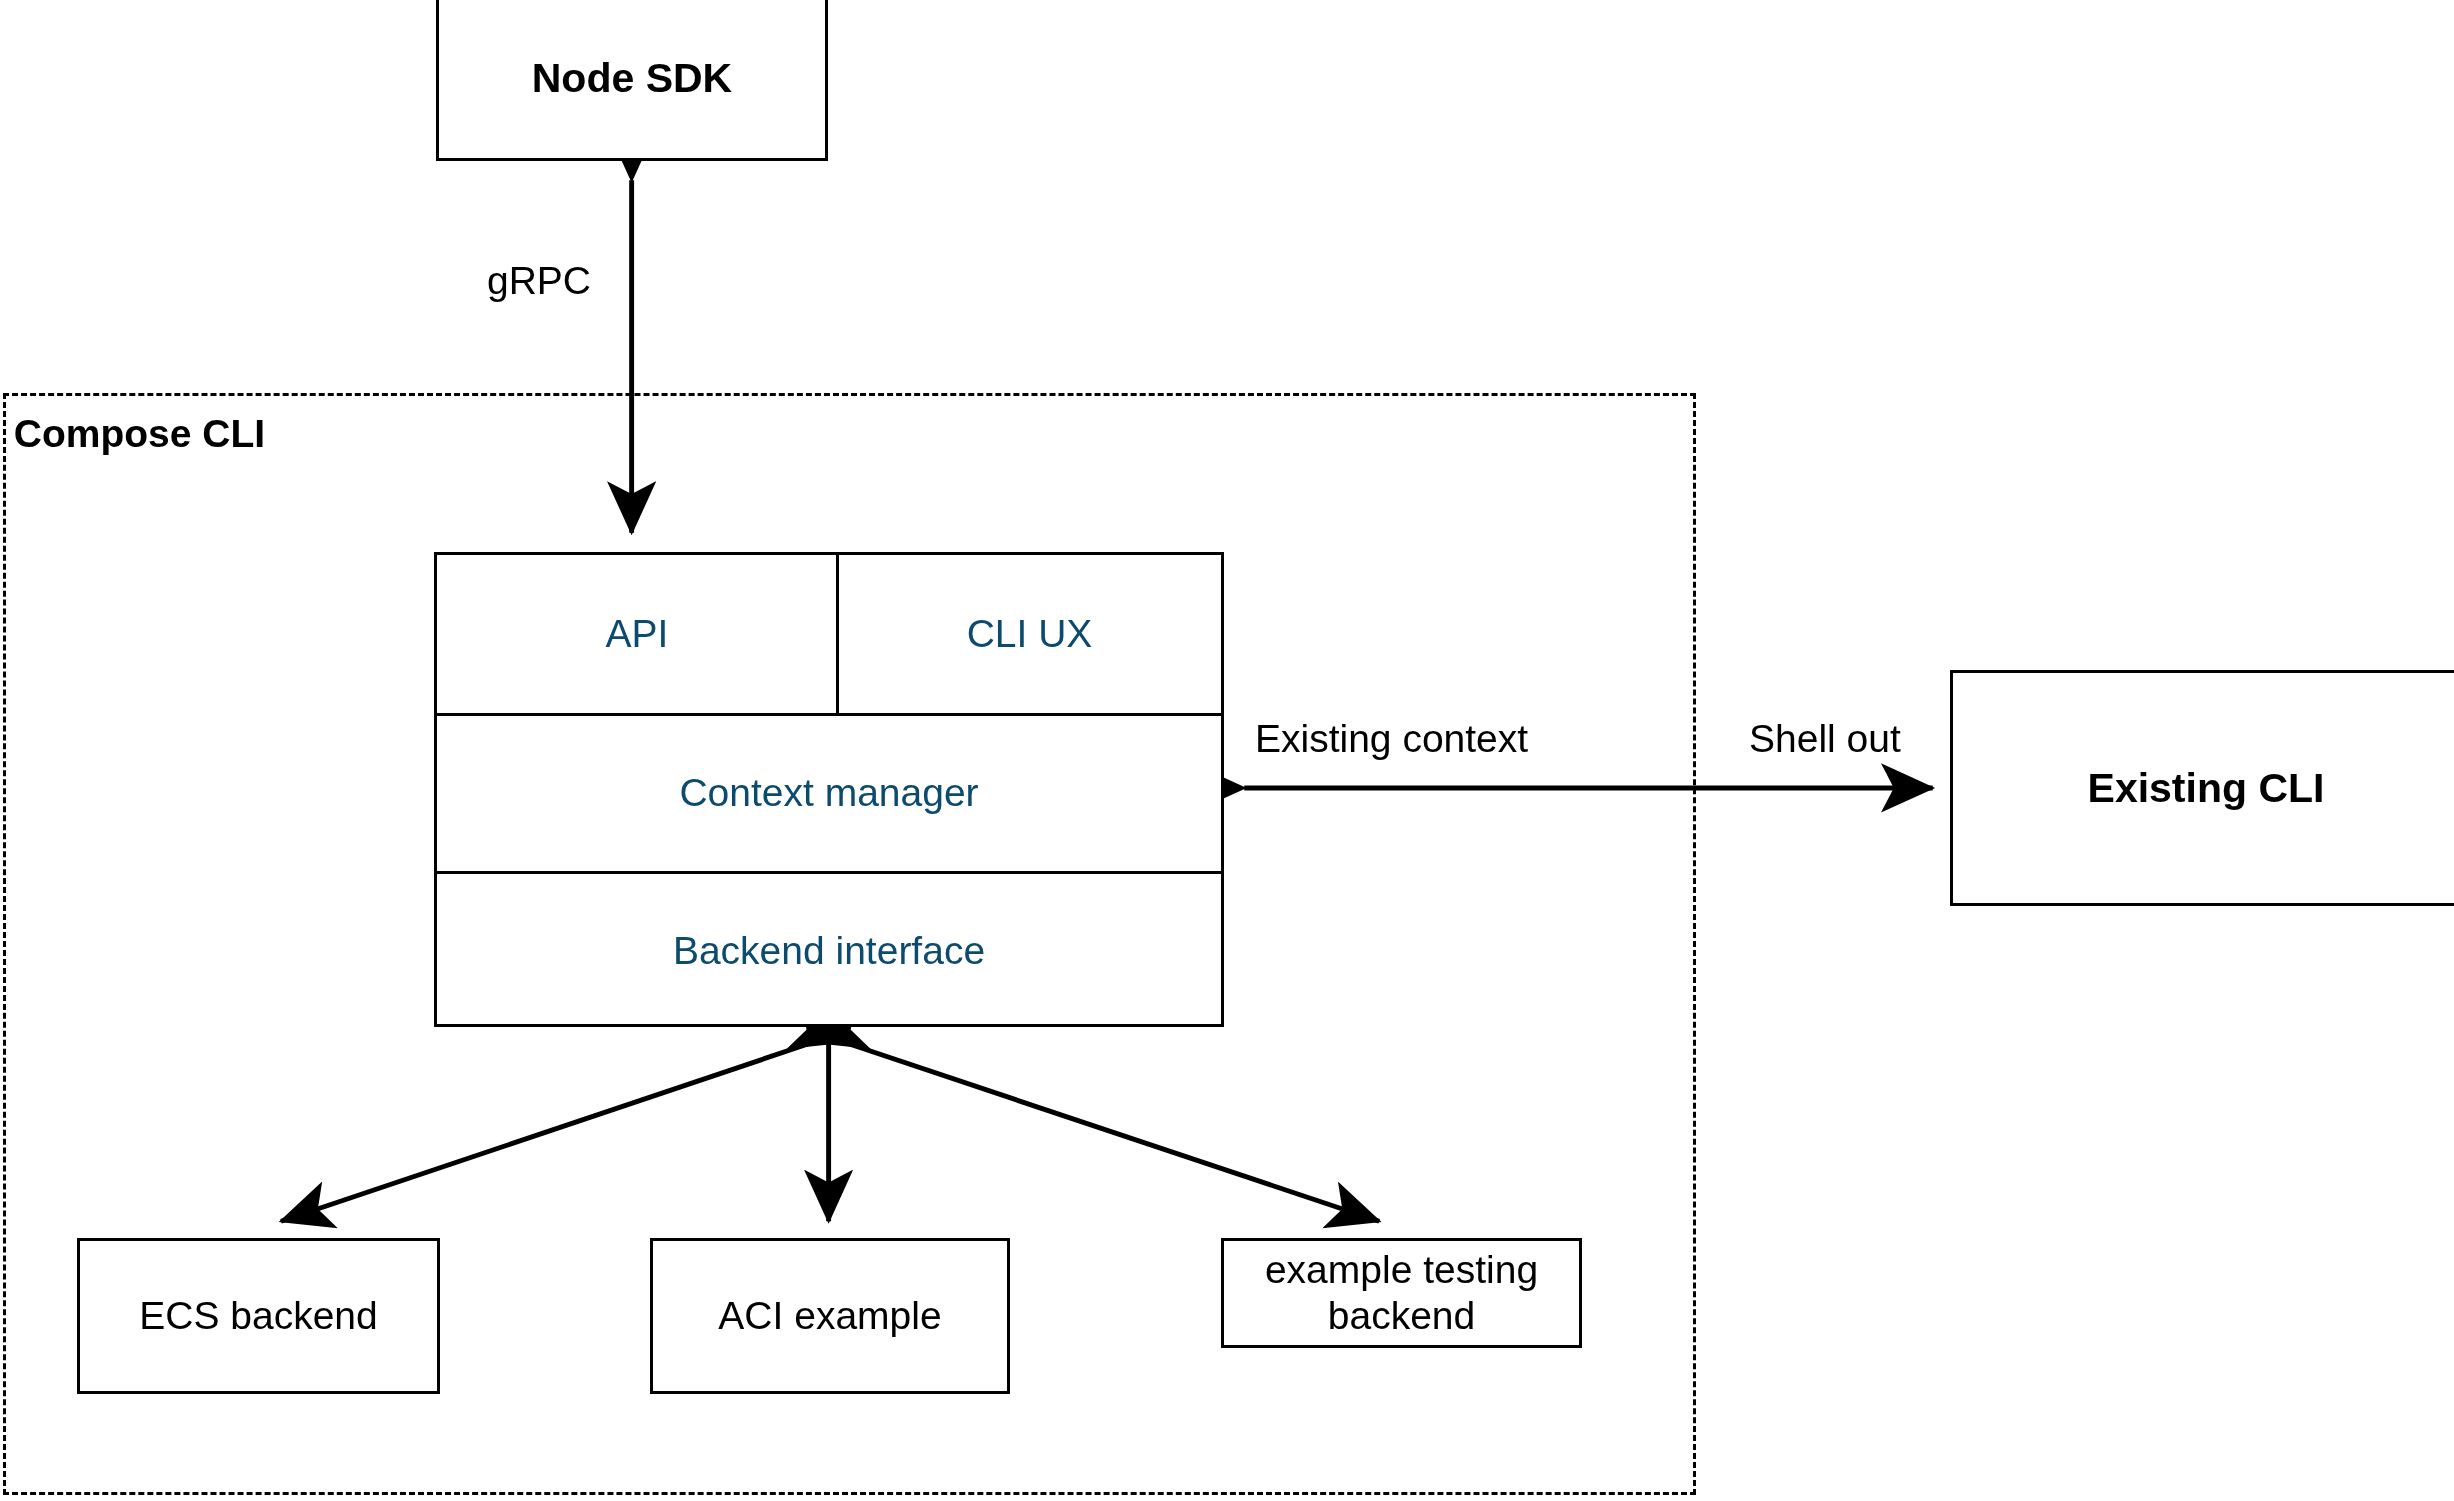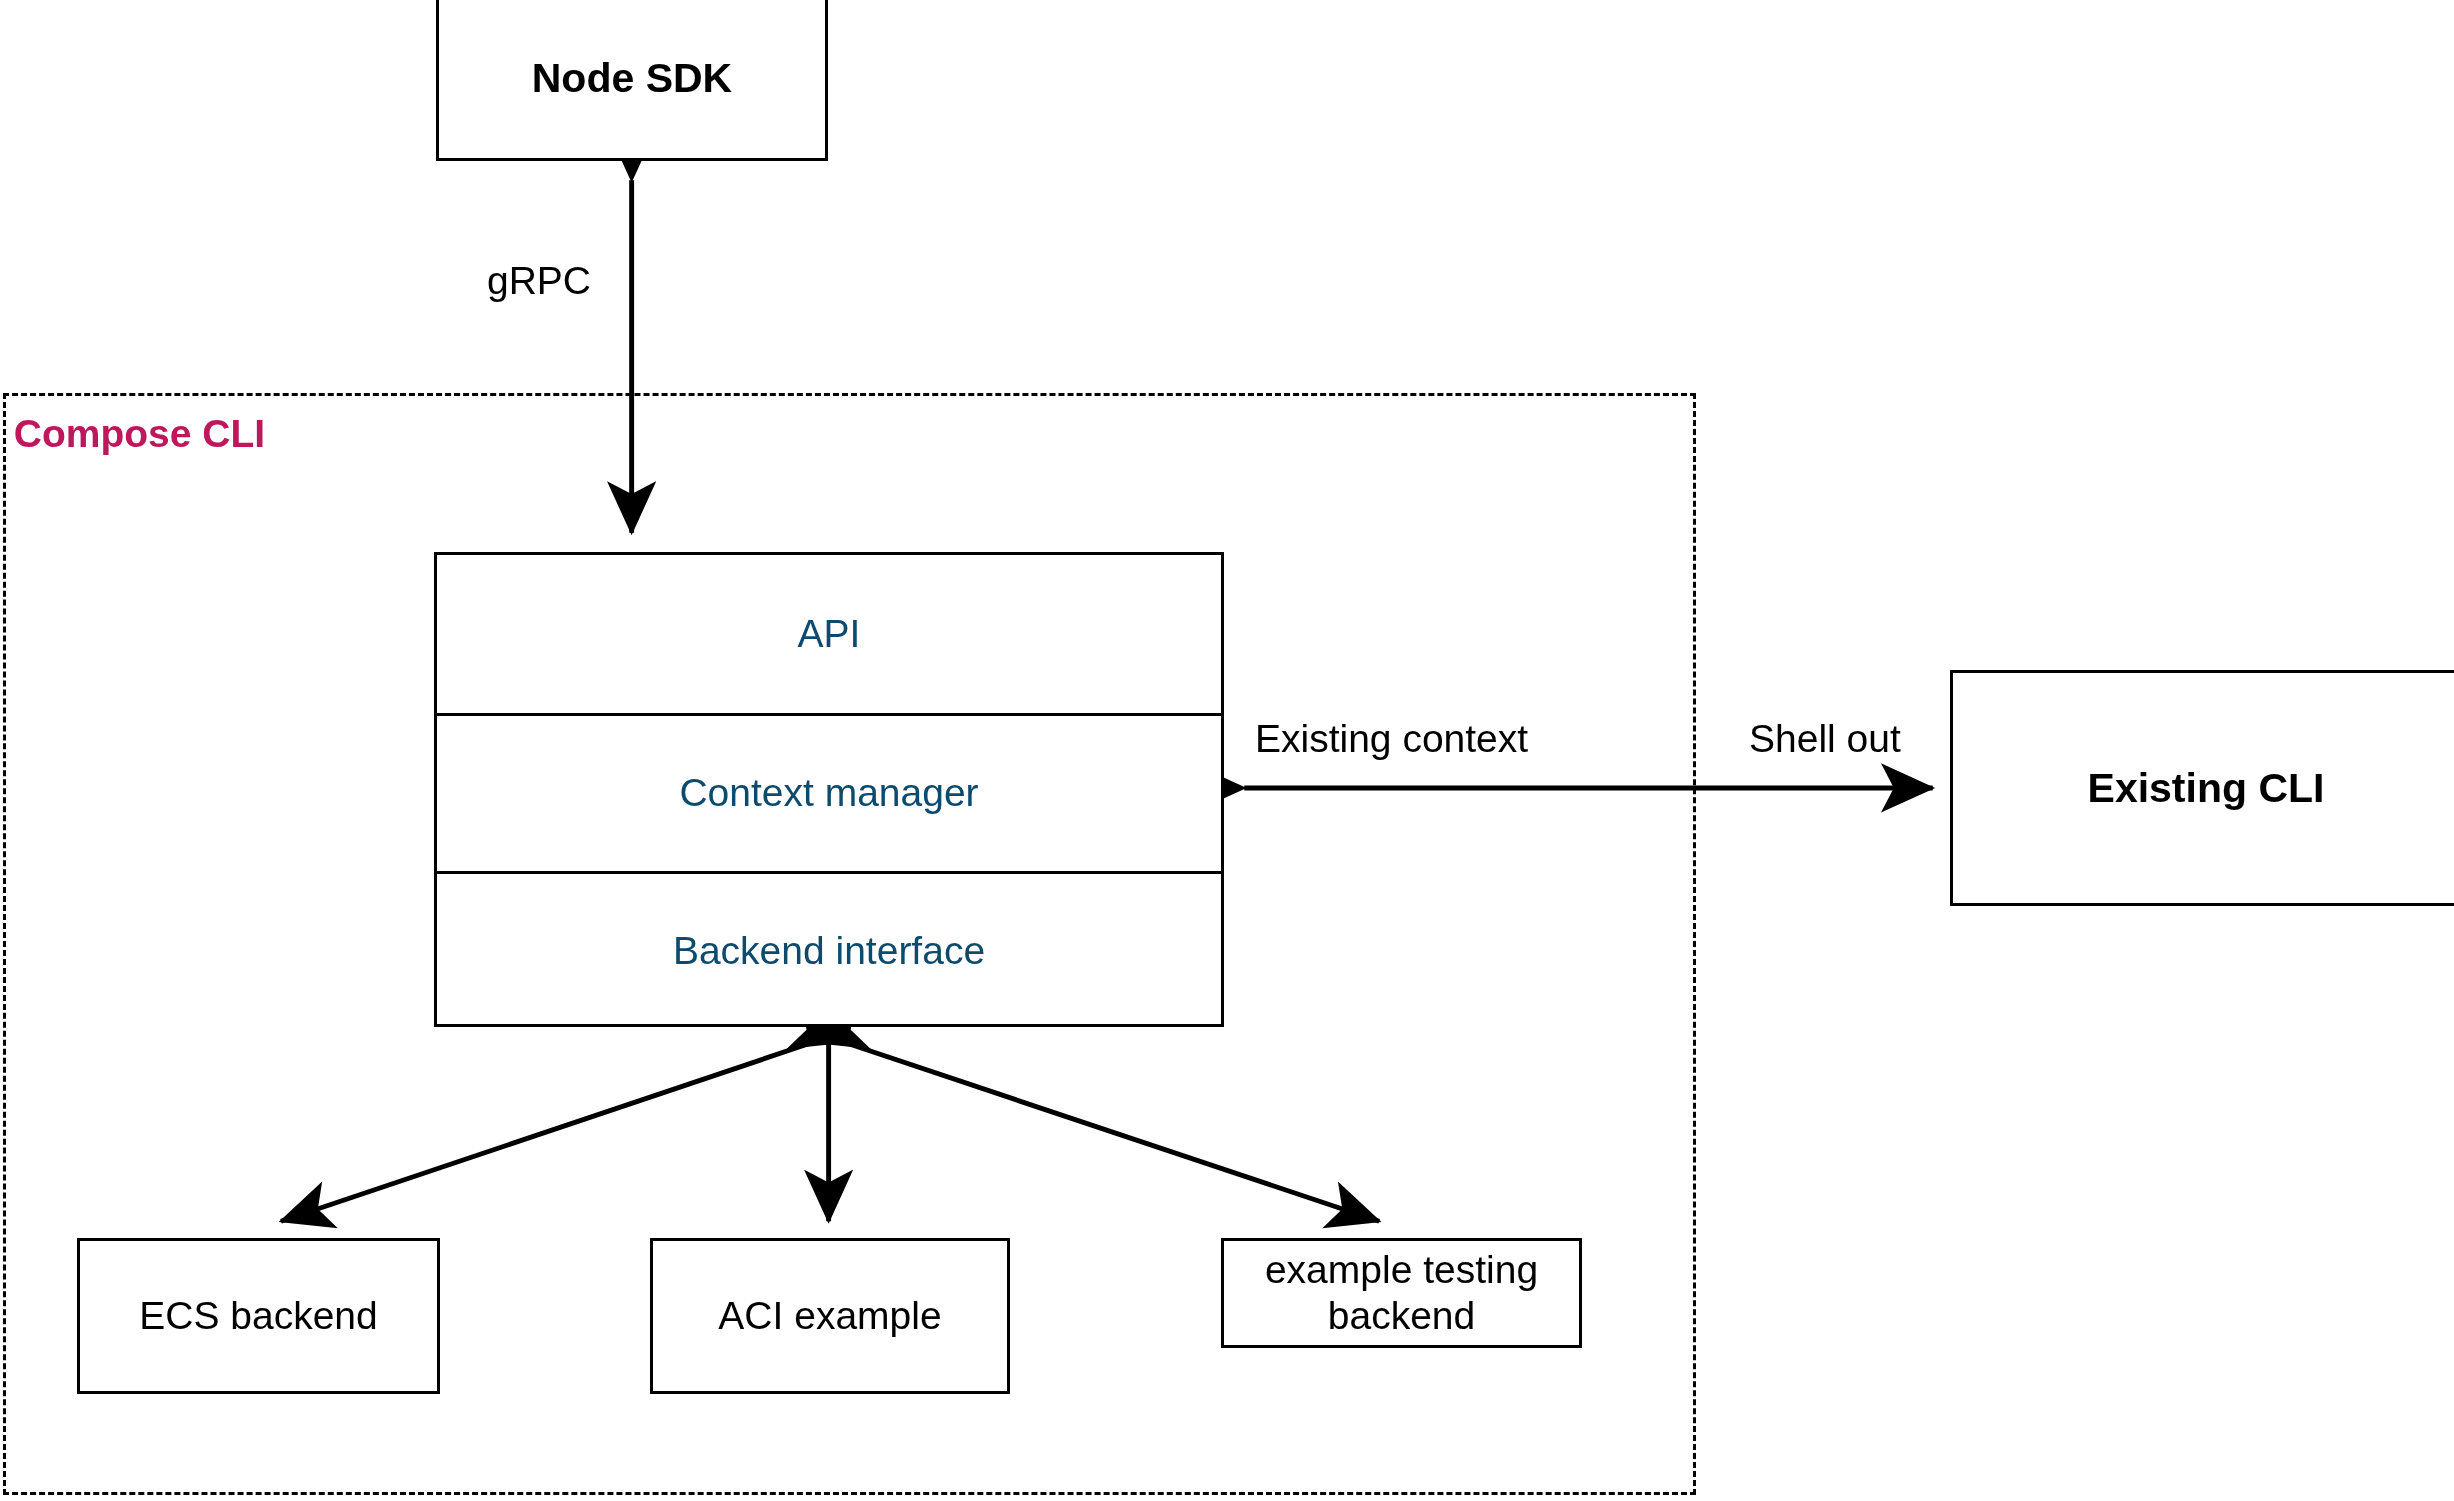--- a/index.html
+++ b/index.html
@@ -84,21 +84,21 @@
     box-sizing: border-box;
     border: 3.9px dashed #000000;
     background: transparent;
   }
   #group-compose-cli-label {
     position: absolute;
     left: 13.8px;
     top: 412px;
     font-size: 39px;
     font-weight: bold;
-    color: #be185d;
+    color: #000000;
     white-space: nowrap;
   }
 
   
   .edge-label {
     position: absolute;
     font-size: 39px;
     color: #000000;
     white-space: nowrap;
     line-height: 1;
@@ -149,20 +149,23 @@
 
   <div class="node" id="node-sdk">
     <span class="node-label bold">Node SDK</span>
   </div>
 
   <div class="node" id="stack">
     <div class="stack-row split">
       <div class="stack-cell" id="cell-api">
         <span>API</span>
       </div>
+      <div class="stack-cell" id="cell-cliux">
+        <span>CLI UX</span>
+      </div>
     </div>
     <div class="stack-row divider-top">
       <span>Context manager</span>
     </div>
     <div class="stack-row divider-top">
       <span>Backend interface</span>
     </div>
   </div>
 
   <div class="node" id="node-existing-cli">

